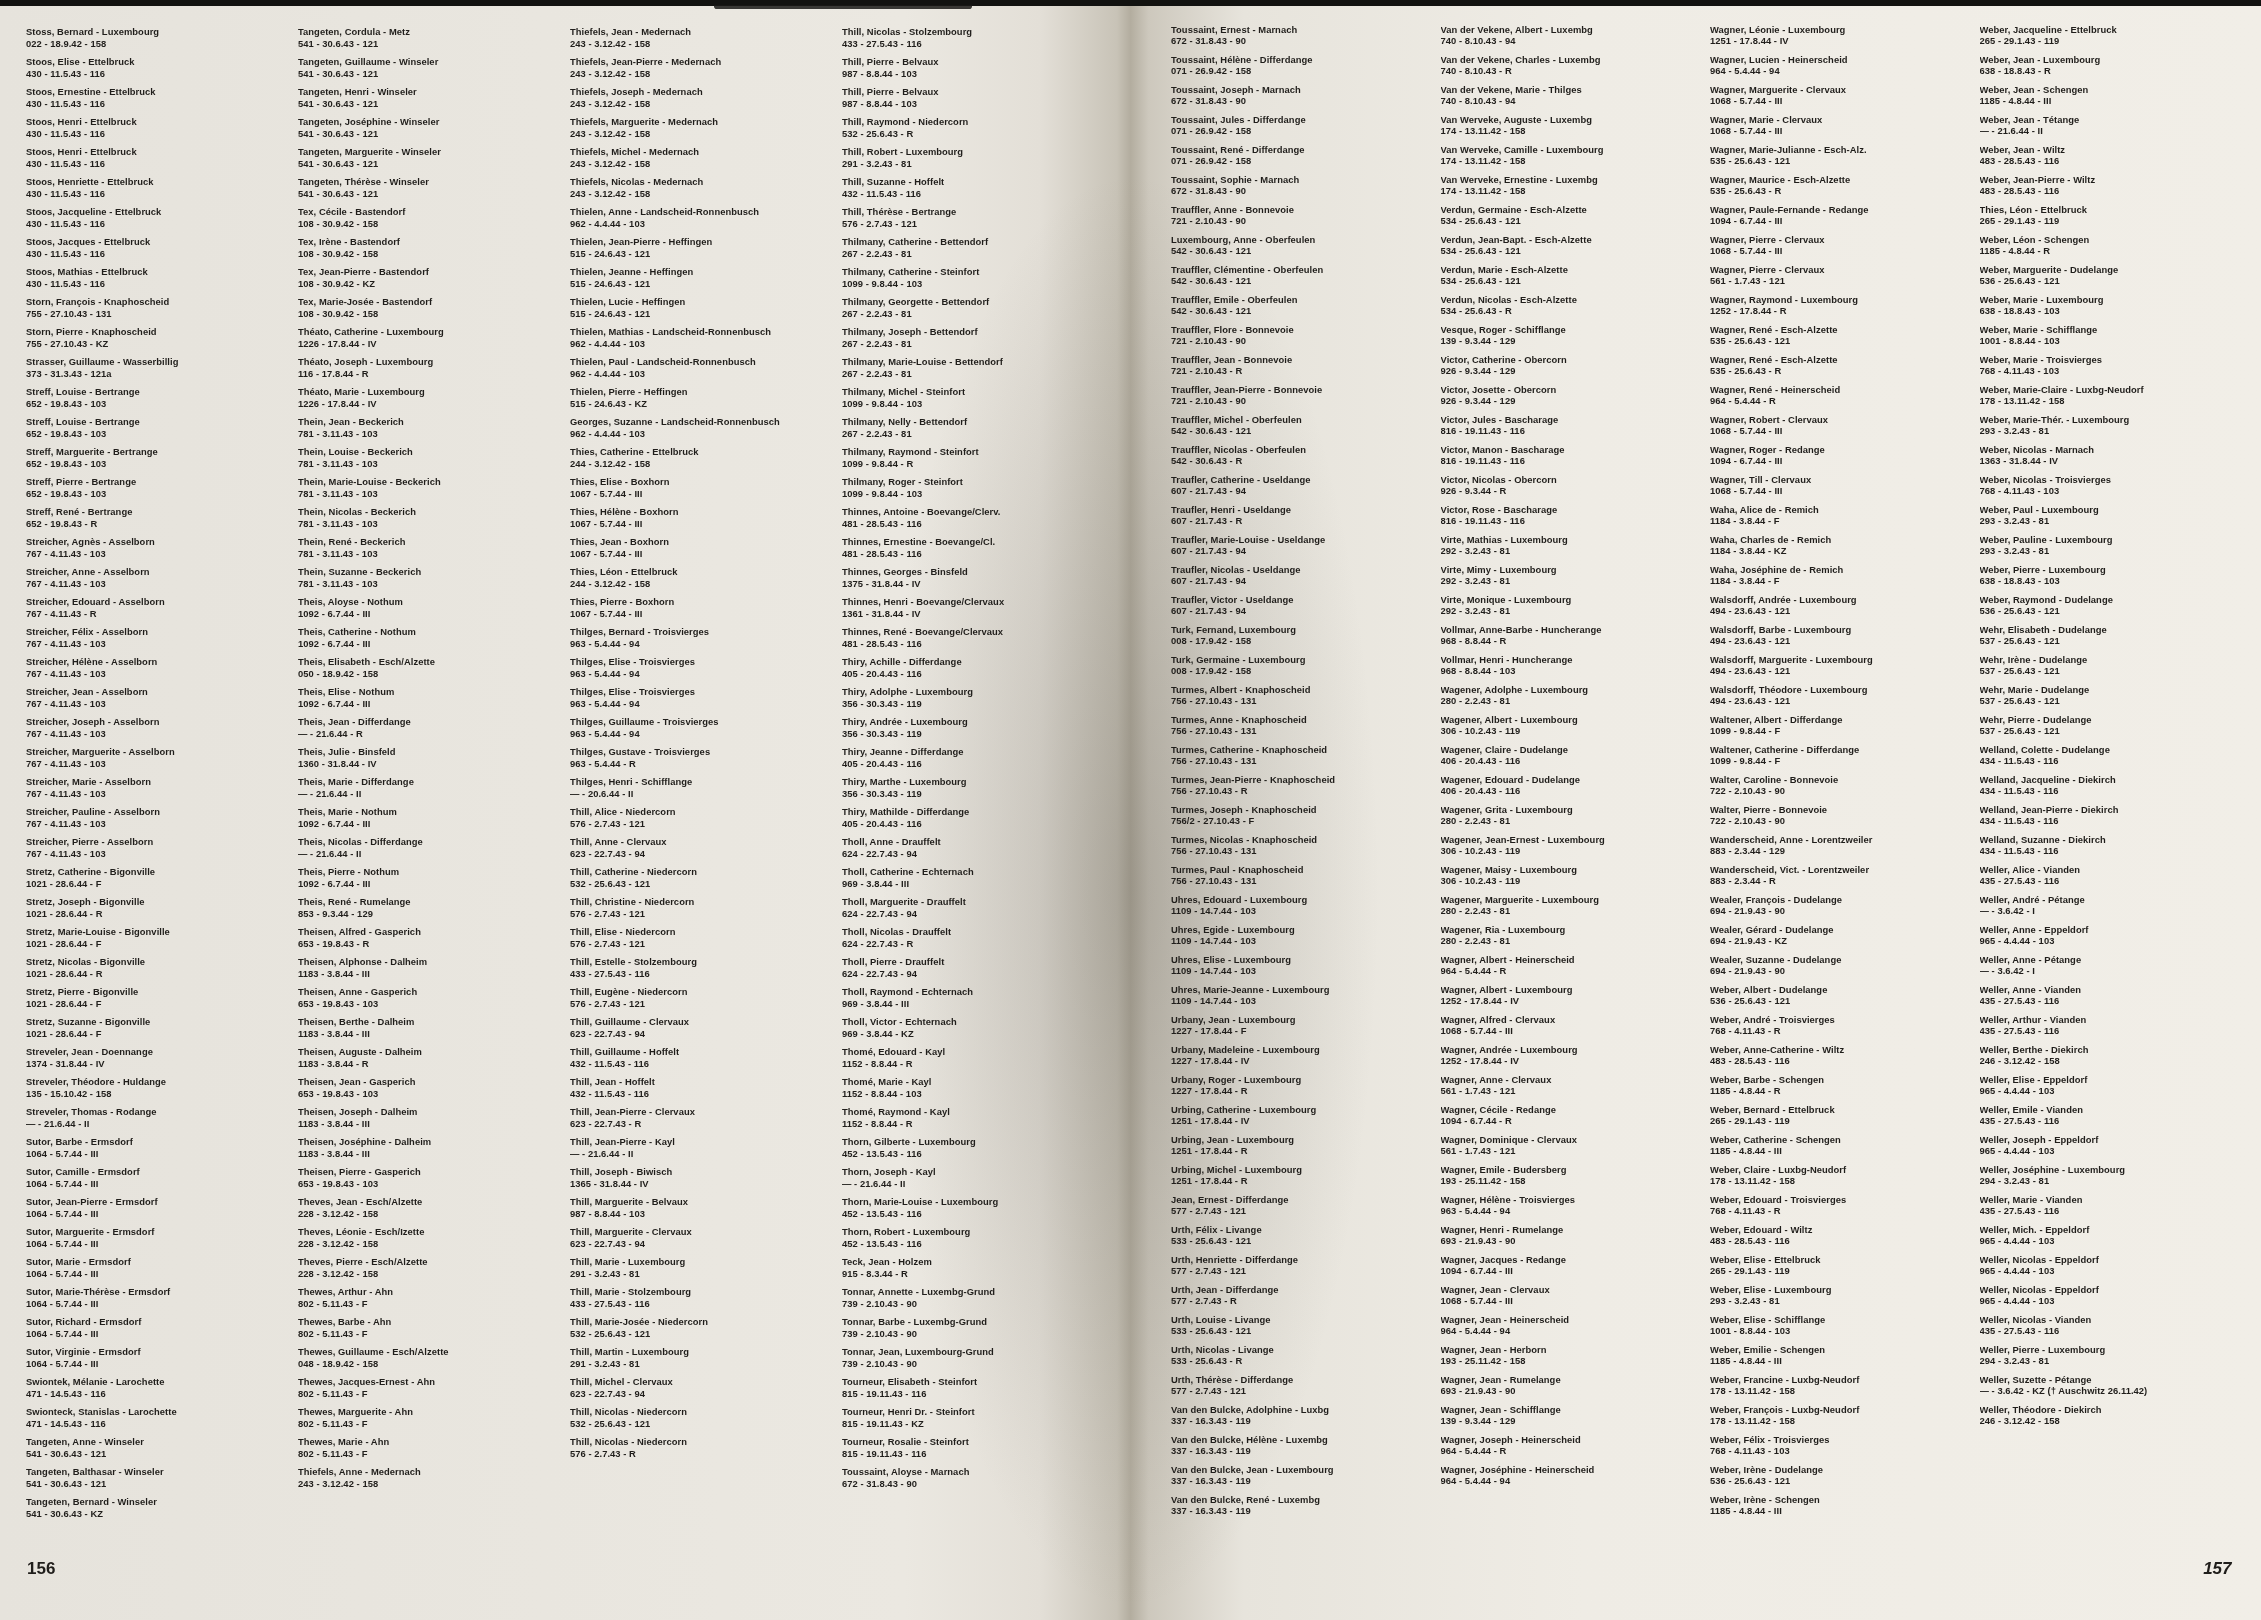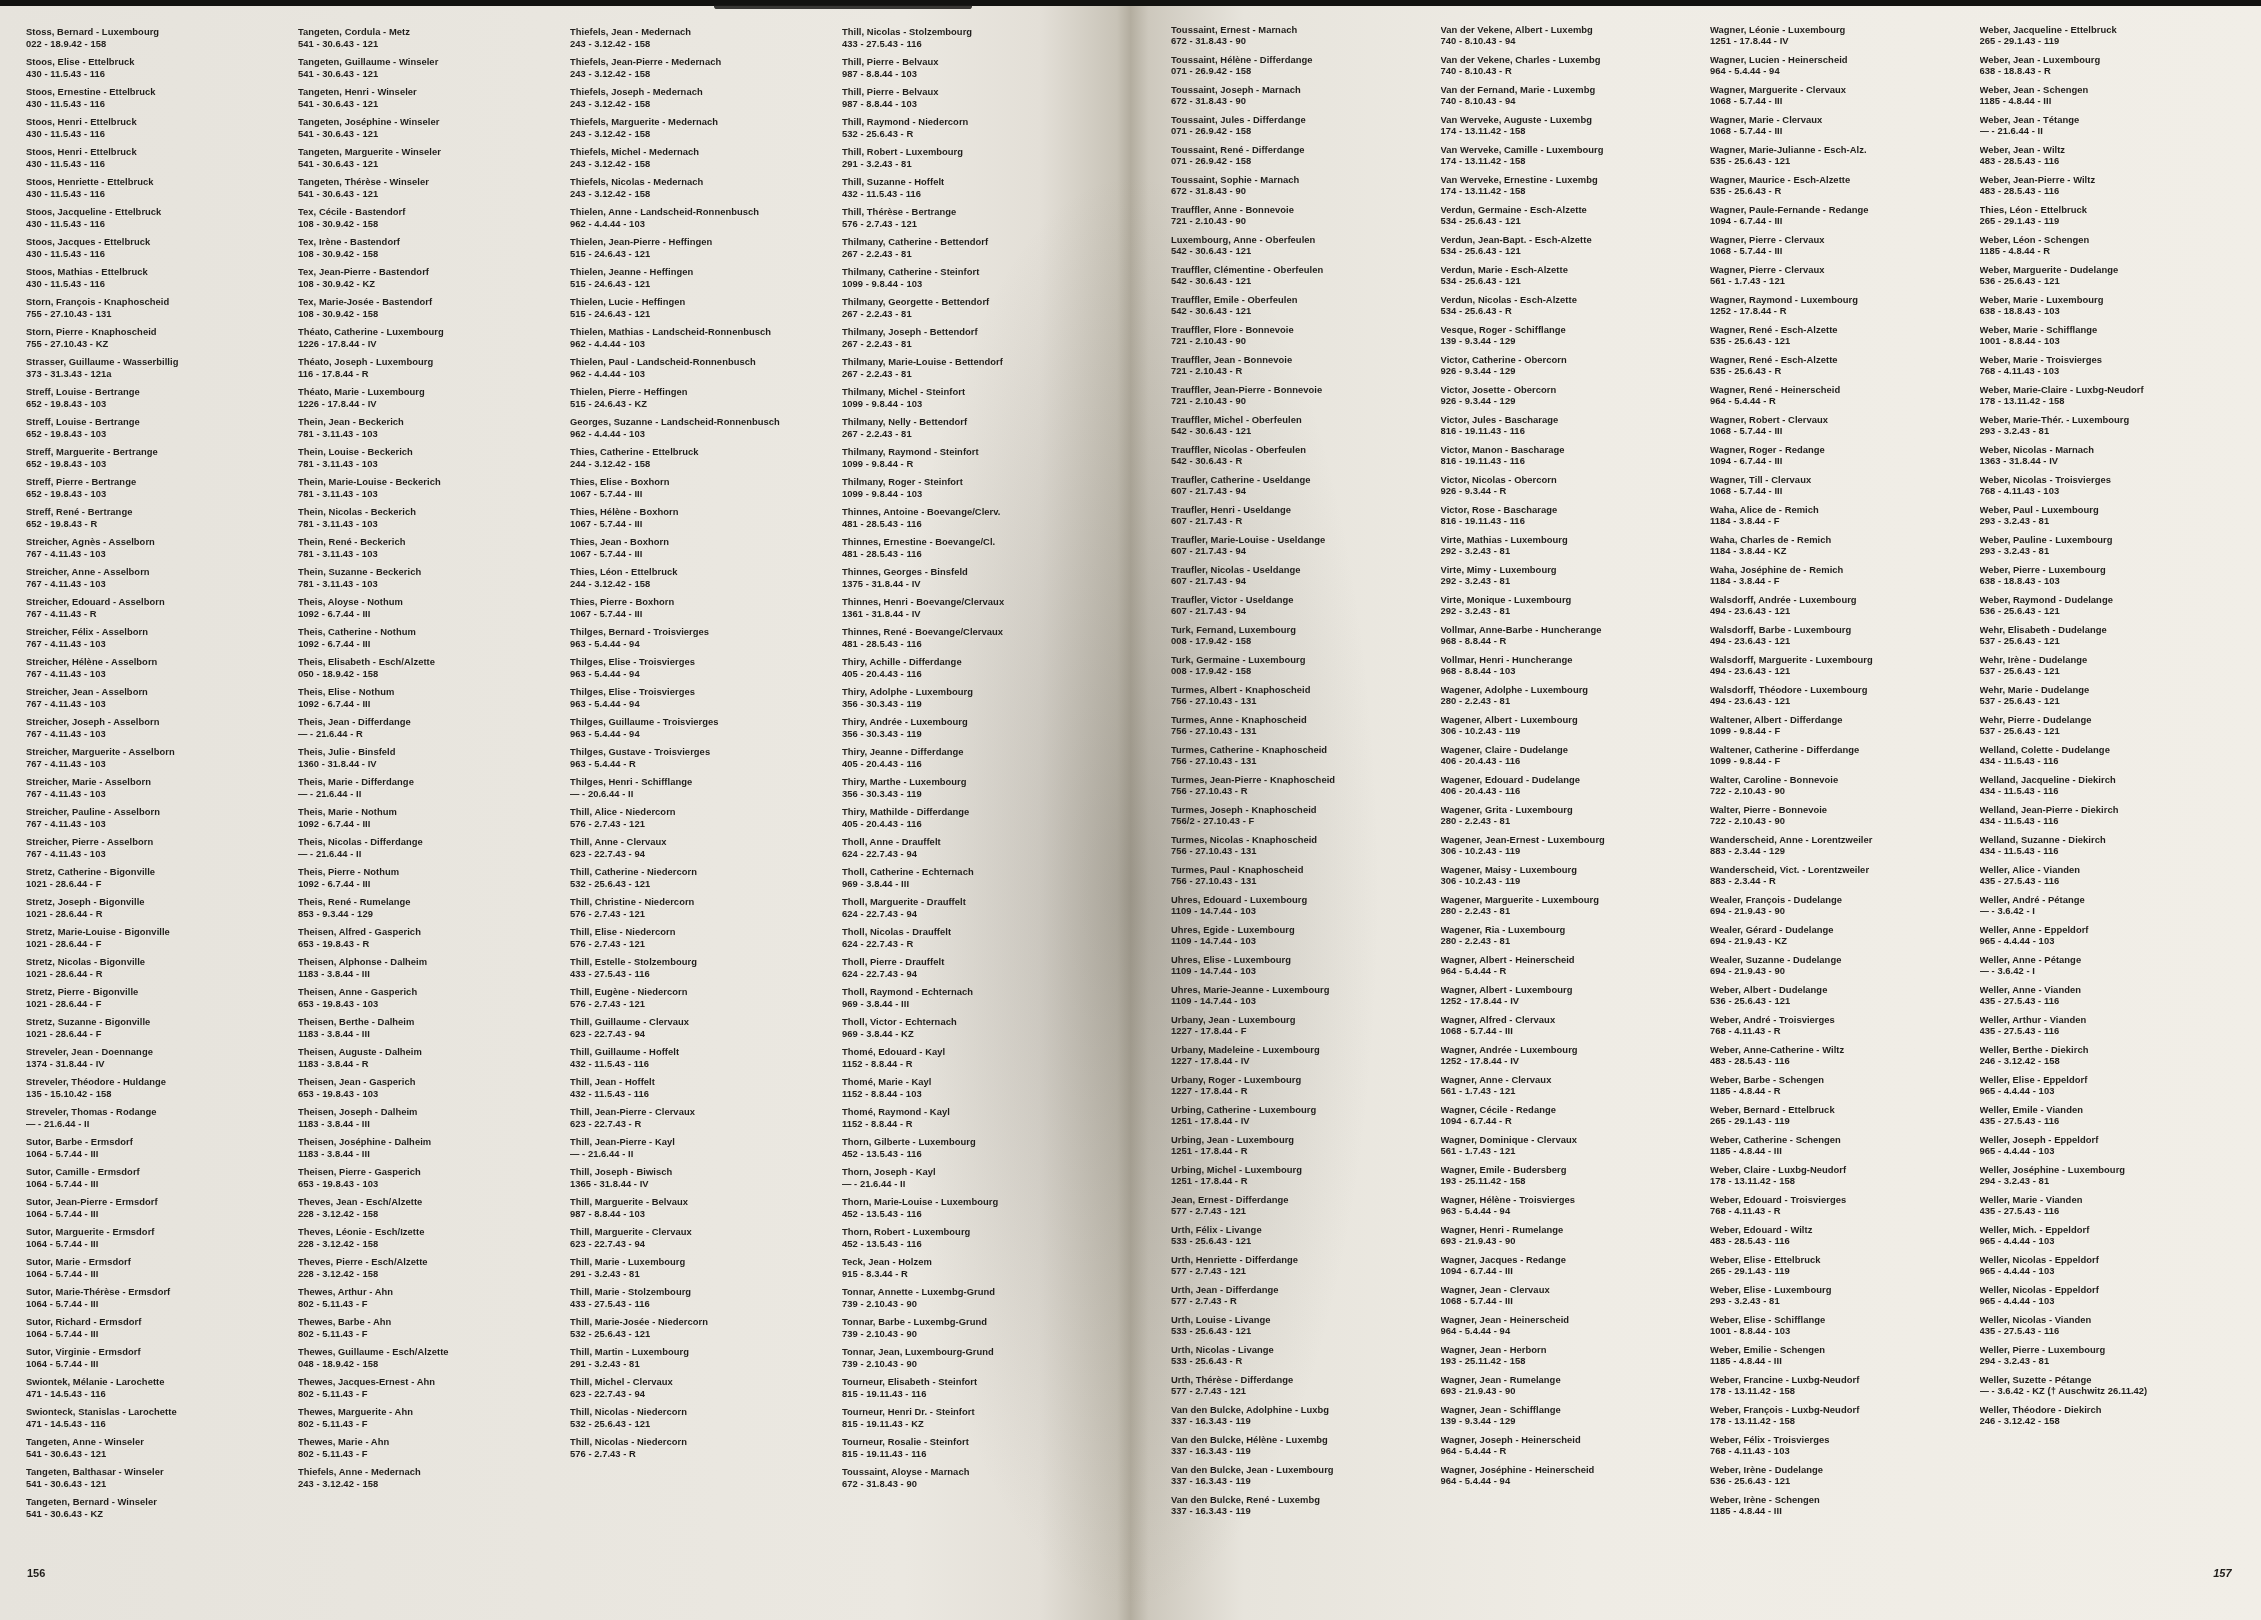--- a/index.html
+++ b/index.html
@@ -47,21 +47,21 @@
     margin-bottom: 7px;
     color: #201e1b;
     font-weight: bold;
     font-size: 9.4px;
     line-height: 11.5px;
     letter-spacing: 0.05px;
   }
   .entry .l1, .entry .l2 { display: block; }
   .pagenum {
     position: absolute; bottom: 41px;
-    font-size: 11px; font-weight: bold; color: #201e1b;
+    font-size: 17px; font-weight: bold; color: #201e1b;
   }
   .pn-left  { left: 27px; }
   .pn-right { right: 29.5px; font-style: italic; }
 </style>
 </head>
 <body>
 
 <div class="scan">
   <div class="scan-edge-top"></div>
   <div class="scan-edge-top-smudge"></div>
@@ -1073,21 +1073,21 @@
         <div class="col">
             <div class="entry">
               <span class="l1">Van der Vekene, Albert - Luxembg</span>
               <span class="l2">740 - 8.10.43 - 94</span>
             </div>
             <div class="entry">
               <span class="l1">Van der Vekene, Charles - Luxembg</span>
               <span class="l2">740 - 8.10.43 - R</span>
             </div>
             <div class="entry">
-              <span class="l1">Van der Fernand, Marie - Luxembg</span>
+              <span class="l1">Van der Vekene, Marie - Thilges</span>
               <span class="l2">740 - 8.10.43 - 94</span>
             </div>
             <div class="entry">
               <span class="l1">Van Werveke, Auguste - Luxembg</span>
               <span class="l2">174 - 13.11.42 - 158</span>
             </div>
             <div class="entry">
               <span class="l1">Van Werveke, Camille - Luxembourg</span>
               <span class="l2">174 - 13.11.42 - 158</span>
             </div>

